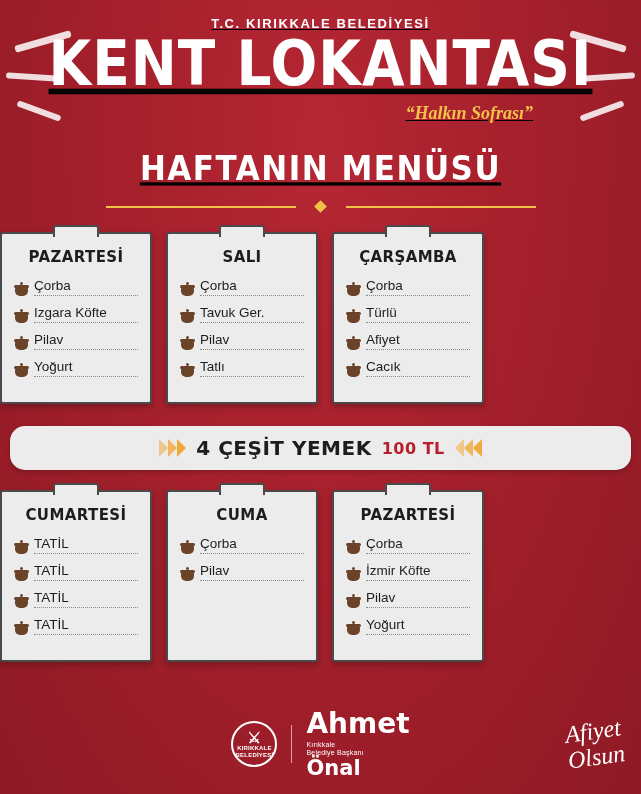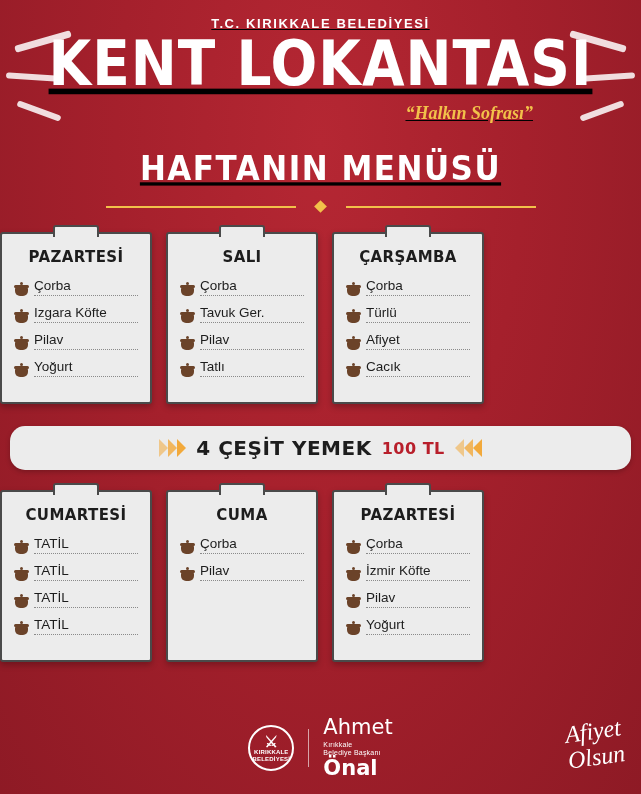--- a/index.html
+++ b/index.html
@@ -239,21 +239,21 @@
     line-height: 1.15;
     display: flex;
     flex-direction: column;
     align-items: center;
     justify-content: center;
     letter-spacing: .2px;
   }
   .crest .gly { font-size: 15px; line-height: 15px; }
   .vline { width: 1px; height: 38px; background: rgba(255,255,255,.6); }
   .mayor { color: #ffffff; line-height: 1.1; }
-  .mayor .n1 { font-size: 21px; font-weight: normal; font-family: "DejaVu Sans", sans-serif; }
+  .mayor .n1 { font-size: 28px; font-weight: bold; font-family: "DejaVu Sans", sans-serif; }
   .mayor .n2 { font-size: 21px; font-weight: bold; font-family: "DejaVu Sans", sans-serif; }
   .mayor .sub { font-size: 7px; letter-spacing: .2px; margin-top: 1px; }
   .signature {
     position: absolute;
     right: 18px;
     bottom: 24px;
     color: #ffffff;
     font-family: "Liberation Serif", serif;
     font-style: italic;
     font-size: 24px;

